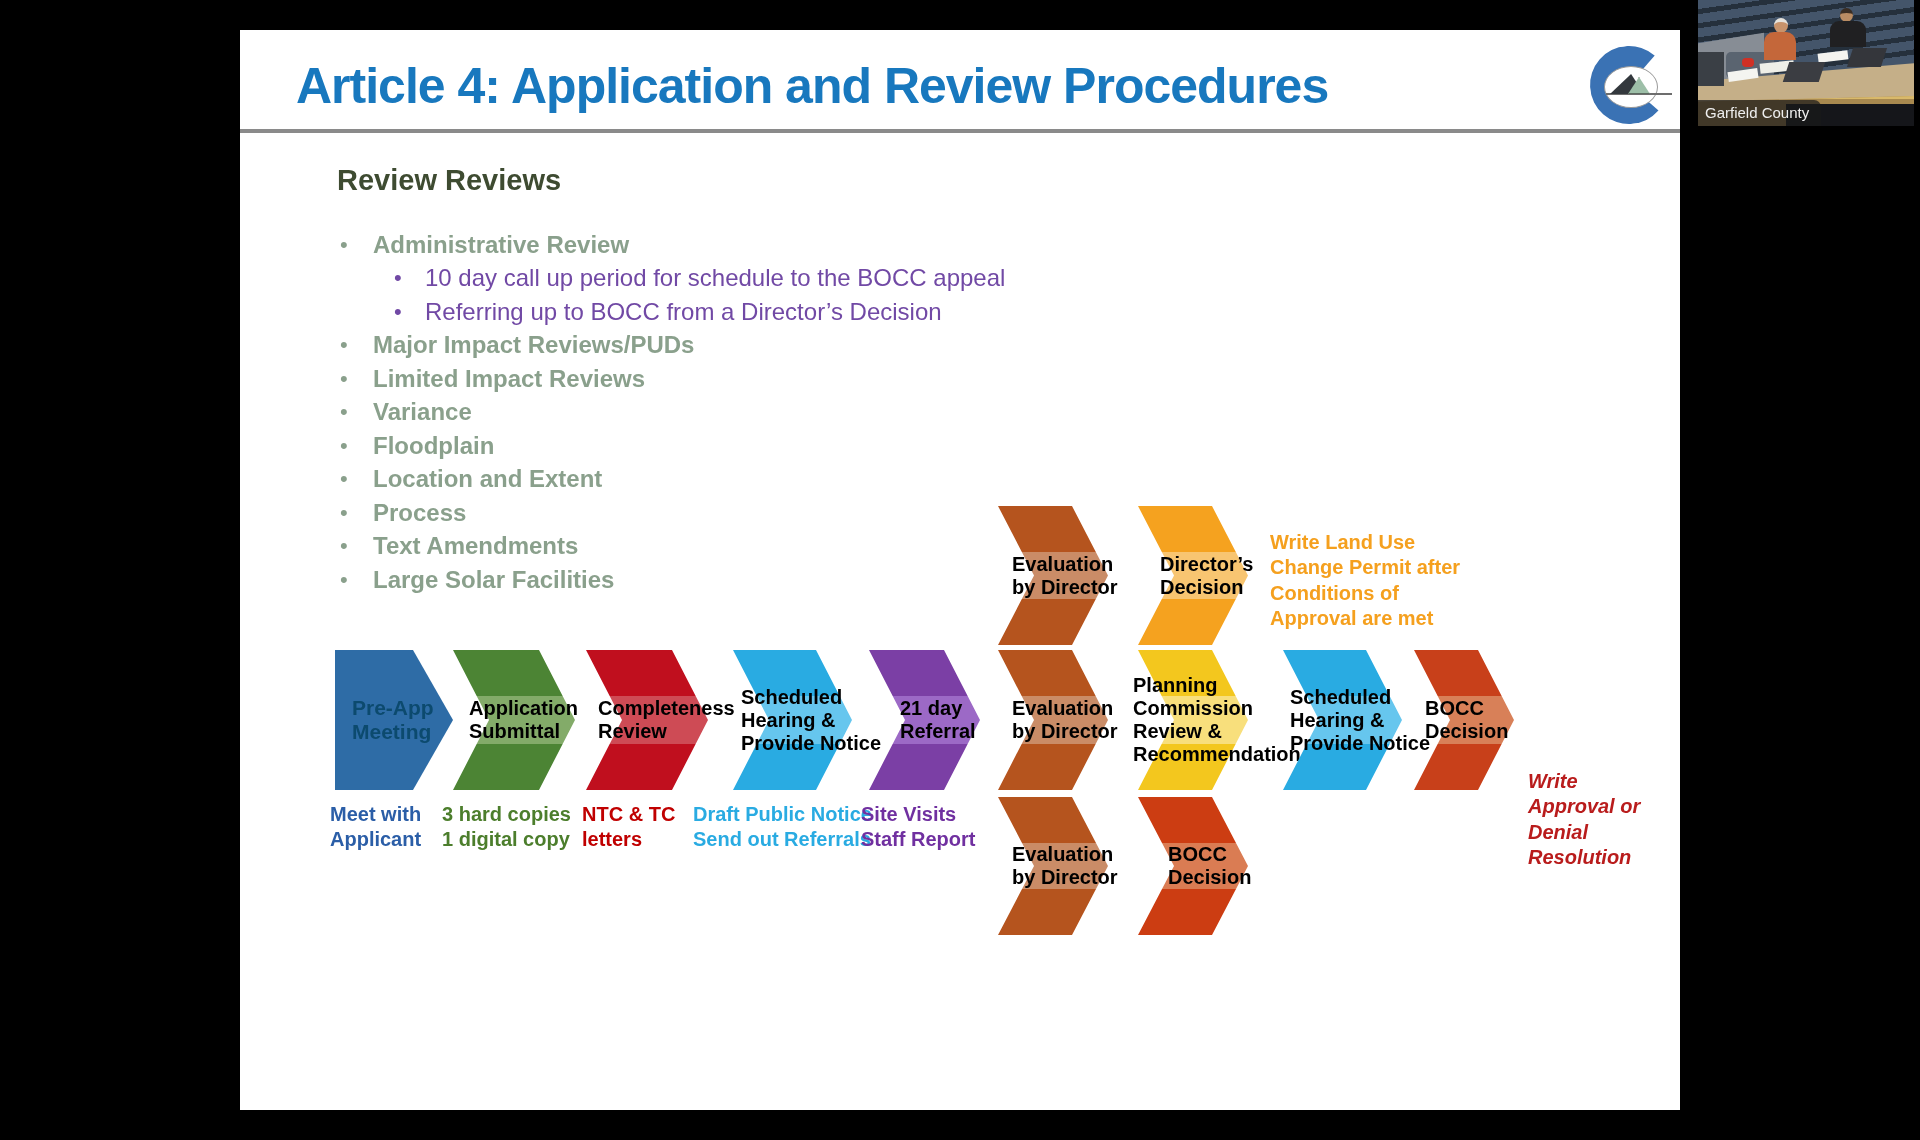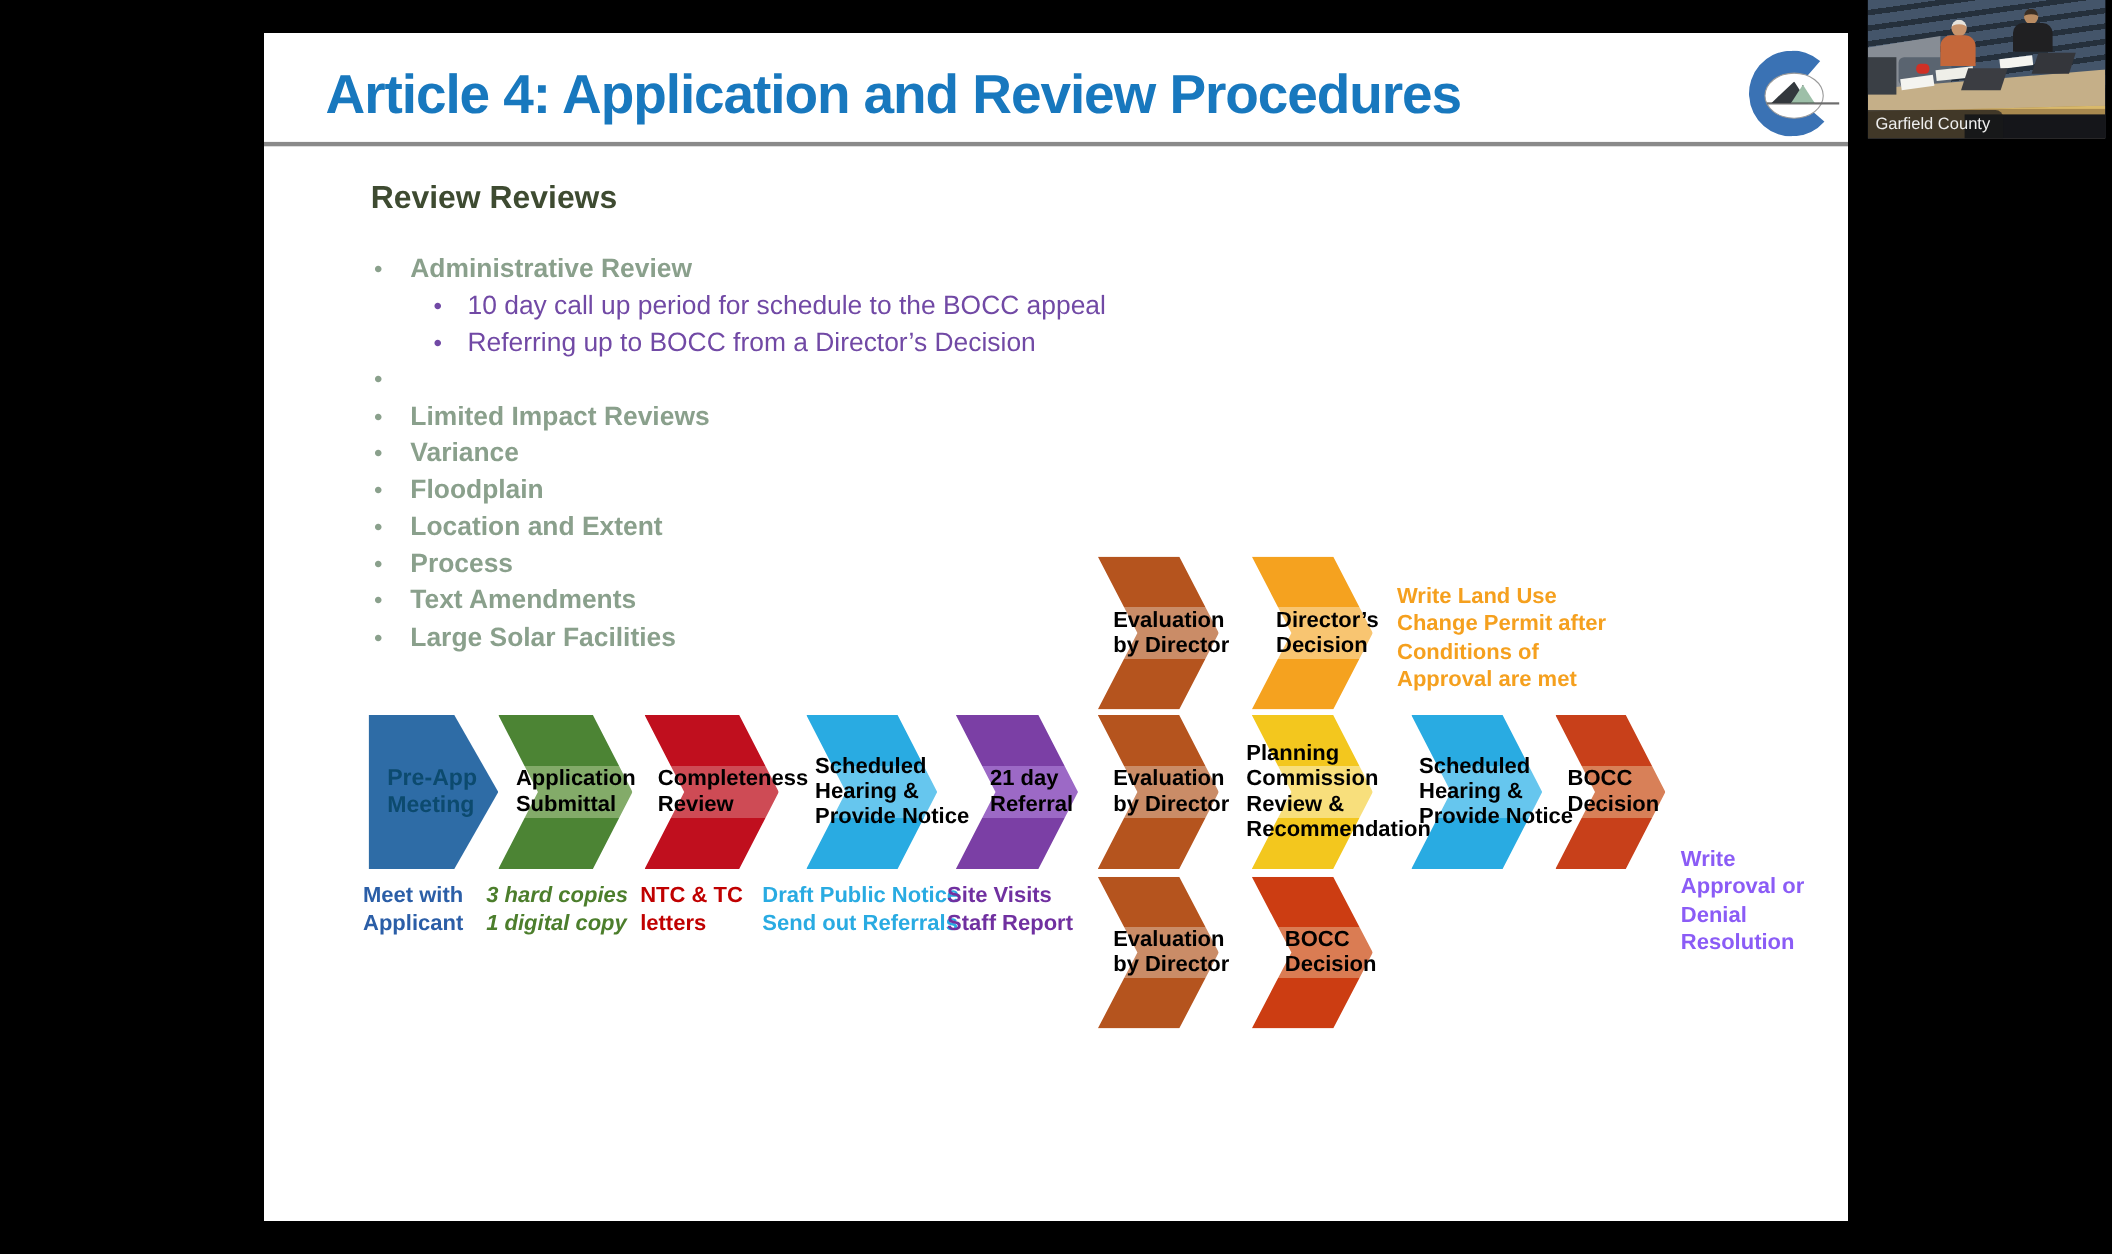--- a/index.html
+++ b/index.html
@@ -55,28 +55,28 @@
   .c-eval-mid     { left:758px; top:620px; width:110px; --c:#B5541E; --b:#CA8C67; --lx:14px; --lw:112px; }
   .c-eval-bot     { left:758px; top:767px; width:110px; height:138px; --c:#B5541E; --b:#CA8C67; --lx:14px; --lw:112px; }
   .c-director     { left:898px; top:476px; width:110px; height:139px; --c:#F5A21F; --b:#F8C571; --lx:22px; --lw:100px; }
   .c-planning     { left:898px; top:620px; width:110px; --c:#F3C71E; --b:#F8DF7C; --lx:-5px; --lw:178px; }
   .c-hearing2     { left:1043px; top:620px; width:119px; --c:#29ABE2; --b:#66C6EE; --lx:7px; --lw:165px; }
   .c-bocc-mid     { left:1174px; top:620px; width:100px; --c:#C8401A; --b:#D88058; --lx:11px; --lw:90px; }
   .c-bocc-bot     { left:898px; top:767px; width:110px; height:138px; --c:#CC3D12; --b:#DA7C53; --lx:30px; --lw:90px; }
 
   .note { position:absolute; top:772px; white-space:pre-line; font-size:20px; font-weight:700; line-height:1.25; }
   .n-preapp       { left:90px;  color:#2B5EA7; }
-  .n-submittal    { left:202px; color:#4C7E2C;font-style:italic; }
+  .n-submittal    { left:202px; color:#4C7E2C; }
   .n-completeness { left:342px; color:#C00000; }
   .n-hearing      { left:453px; color:#29ABE2; }
   .n-referral     { left:621px; color:#7030A0; }
 
   .annot { position:absolute; white-space:pre-line; font-size:20px; font-weight:700; line-height:1.27; }
   .a-permit     { left:1030px; top:500px; width:210px; color:#F5A01E; }
-  .a-resolution { left:1288px; top:739px; width:160px; color:#8b5cf6; }
+  .a-resolution { left:1288px; top:739px; width:160px; color:#b91c1c;font-style:italic; }
 
   
   .webcam { position:absolute; left:1698px; top:0; width:216px; height:126px; background:#2C3642; overflow:hidden; }
   .wc-chairs { position:absolute; left:0; top:0; width:100%; height:80px;
     background:repeating-linear-gradient(172deg, #44556A 0 9px, #25303C 9px 14px); }
   .wc-floor { position:absolute; left:0; top:38px; width:66px; height:46px; background:#878D95; transform:skewY(-9deg); }
   .wc-gray-chair { position:absolute; left:28px; top:52px; width:48px; height:26px; background:#5A6470; border-radius:5px; }
   .wc-desk { position:absolute; left:0; bottom:0; width:100%; height:64px; background:#C5AF88;
     clip-path:polygon(0 30%, 100% 2%, 100% 100%, 0 100%); }
   .wc-desk-front { position:absolute; left:0; bottom:0; width:100%; height:30px; background:#A8894F;
@@ -127,20 +127,21 @@
     <div class="li l2">
         <span class="dot">•</span>
         <span class="txt">10 day call up period for schedule to the BOCC appeal</span>
       </div>
     <div class="li l2">
         <span class="dot">•</span>
         <span class="txt">Referring up to BOCC from a Director’s Decision</span>
       </div>
     <div class="li l1">
         <span class="dot">•</span>
+        <span class="txt">Major Impact Reviews/PUDs</span>
       </div>
     <div class="li l1">
         <span class="dot">•</span>
         <span class="txt">Limited Impact Reviews</span>
       </div>
     <div class="li l1">
         <span class="dot">•</span>
         <span class="txt">Variance</span>
       </div>
     <div class="li l1">

